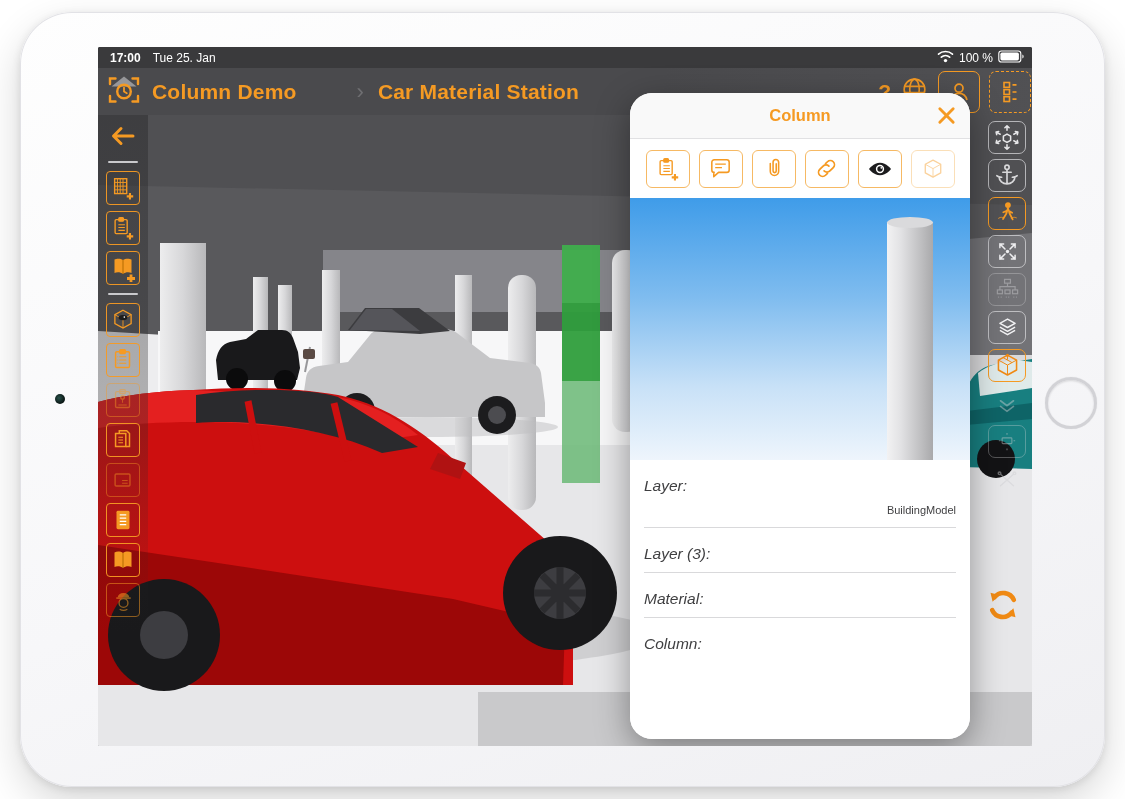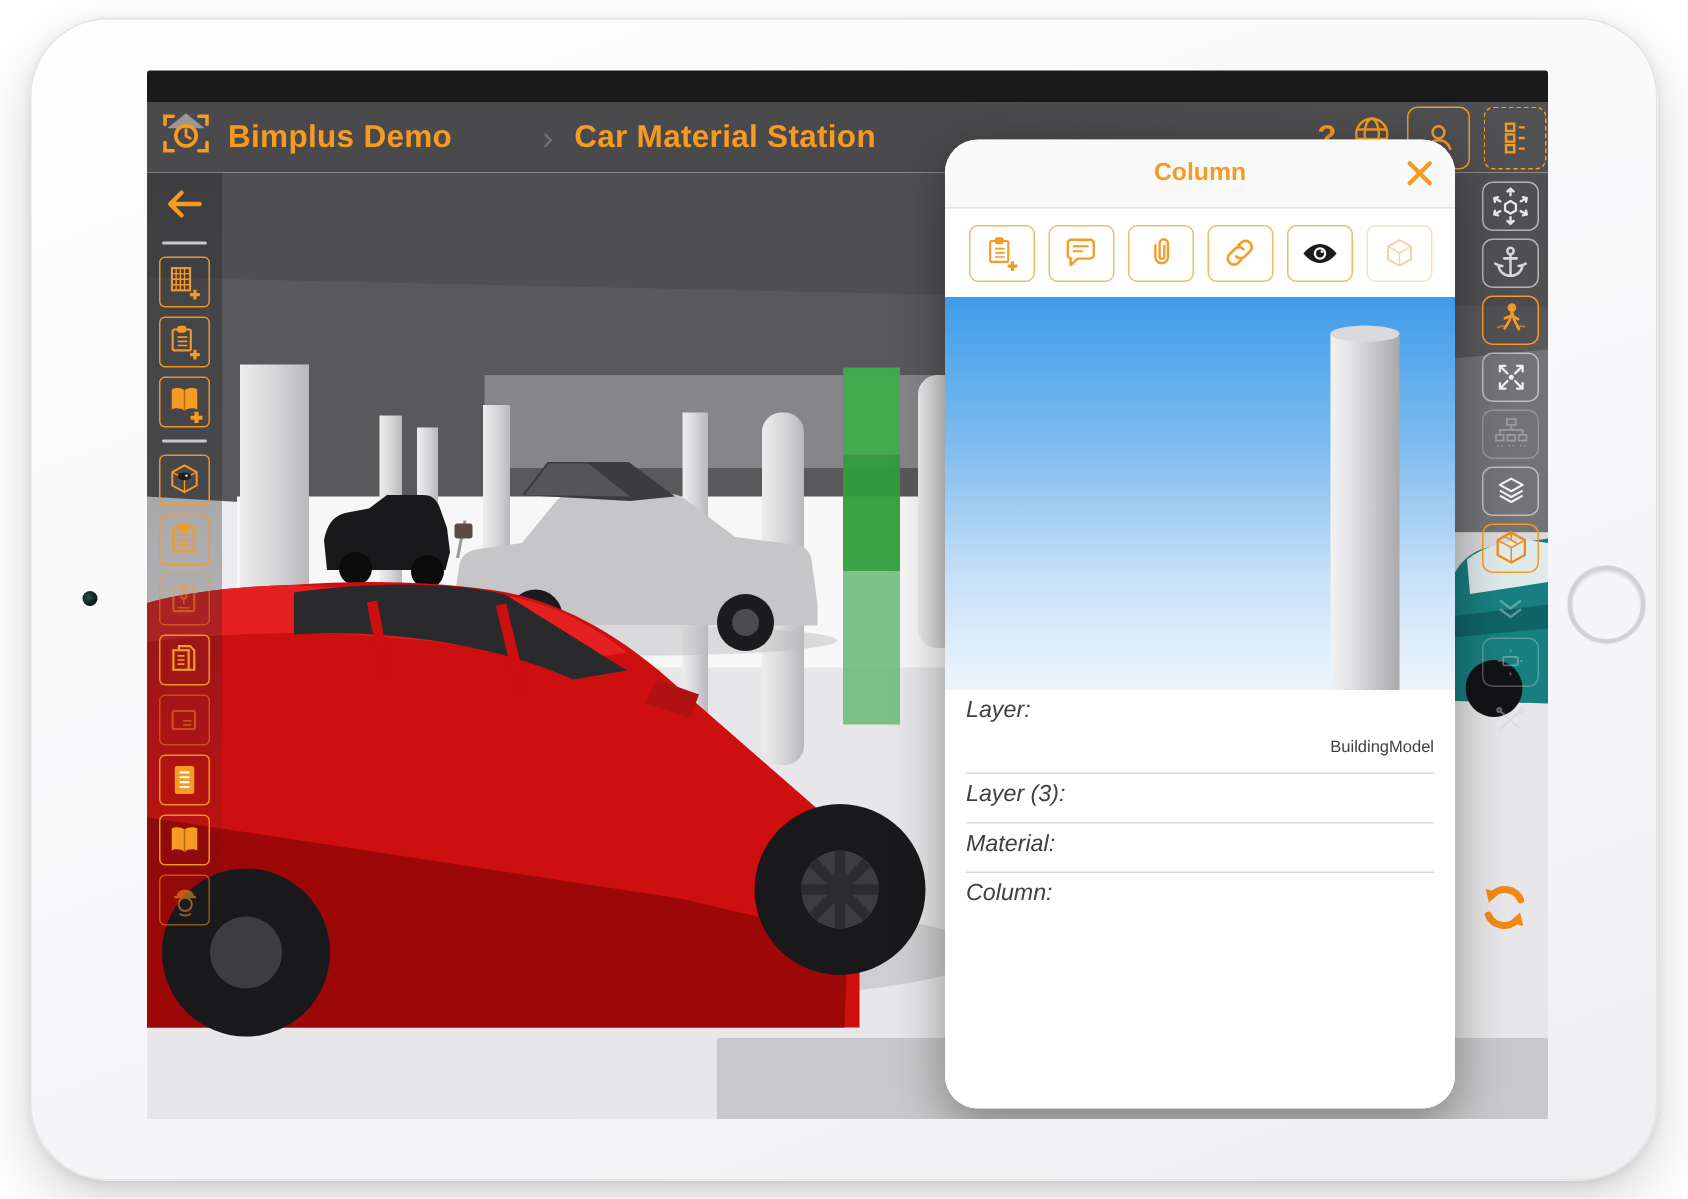--- a/index.html
+++ b/index.html
@@ -74,48 +74,71 @@
   .ptb-btn{width:44px;height:38px;border:1.3px solid #f6b964;border-radius:6px;
     display:flex;align-items:center;justify-content:center;box-sizing:border-box;}
   .ptb-btn.dim{opacity:.45;}
   .panel-preview{height:262px;flex:0 0 auto;position:relative;overflow:hidden;
     background:linear-gradient(180deg,#3f9ce9 0%,#7fbcef 38%,#c8e1f7 72%,#eef5fc 100%);}
   .cyl{position:absolute;left:257px;top:24px;width:46px;height:240px;
     background:linear-gradient(90deg,#f2f2f3 0%,#e2e2e4 30%,#c2c2c4 70%,#a9a9ab 100%);}
   .cyl::before{content:"";position:absolute;left:0;top:-5px;width:46px;height:11px;border-radius:50%;
     background:#dadadc;}
   .panel-props{flex:1 1 auto;padding:0 14px;overflow:hidden;background:#fff;}
-  .prop-row{border-bottom:1px solid #d9d9db;padding:5px 0 9px 0;}
+  .prop-row{border-bottom:1px solid #d9d9db;padding:5px 0 9px 0;margin-top:12px;}
   .prop-row:last-child{border-bottom:none;}
   .prop-label{font-style:italic;font-size:15.5px;color:#3f3f41;}
   .prop-value{text-align:right;font-size:11px;color:#3f3f41;margin-top:8px;line-height:1.35;}
 </style>
 </head>
 <body>
 
 <div class="stage">
   <div class="ipad">
     <div class="camera"></div>
     <div class="home-btn"></div>
 
     <div class="screen">
 
+      <div class="statusbar">
+        <span class="time">17:00</span>
+        <span class="date">Tue 25. Jan</span>
+        <div class="sb-right">
+          <span>
+            <svg width="17" height="13" viewBox="0 0 17 13">
+                <g fill="none" stroke="#fff" stroke-width="1.6" stroke-linecap="round">
+                  <path d="M1.5 4.2a10.5 10.5 0 0 1 14 0"></path>
+                  <path d="M4.3 7.2a6.5 6.5 0 0 1 8.4 0"></path>
+                </g>
+                <circle cx="8.5" cy="10.6" r="1.7" fill="#fff"></circle>
+              </svg>
+          </span>
+          <span class="batt-text">100 %</span>
+          <span>
+            <svg width="27" height="13" viewBox="0 0 27 13">
+                <rect x="0.8" y="1" width="22" height="11" rx="2.6" fill="none" stroke="#fff" stroke-width="1.1"></rect>
+                <rect x="2.4" y="2.6" width="18.5" height="7.8" rx="1.6" fill="#fff"></rect>
+                <path d="M24.4 4.4v4.2a2.4 2.4 0 0 0 0-4.2z" fill="#fff"></path>
+              </svg>
+          </span>
+        </div>
+      </div>
 
       <div class="appheader">
         <span class="logo">
           <svg width="36" height="34" viewBox="0 0 36 34">
               <g stroke="#f59a23" stroke-width="2.4" fill="none" stroke-linecap="round">
                 <path d="M4 11V5.5h5.5M4 23v5.5h5.5M32 11V5.5h-5.5M32 23v5.5h-5.5"></path>
               </g>
               <polygon points="18,3.5 30.5,13.5 5.5,13.5" fill="#97979a"></polygon>
               <circle cx="18" cy="18.5" r="6.8" fill="none" stroke="#f59a23" stroke-width="2.4"></circle>
               <path d="M18 14.6v4l2.8 1.6" stroke="#f59a23" stroke-width="1.8" fill="none" stroke-linecap="round"></path>
             </svg>
         </span>
-        <span class="app-title">Bimplus Demo</span>
+        <span class="app-title">Column Demo</span>
         <span class="crumb-sep">›</span>
         <span class="proj-title">Car Material Station</span>
         <div class="hdr-right">
           <span class="help-q">?</span>
           <span>
             <svg width="29" height="29" viewBox="0 0 28 28">
                 <g fill="none" stroke="#f59a23" stroke-width="1.6">
                   <circle cx="14" cy="14" r="10"></circle>
                   <ellipse cx="14" cy="14" rx="4.6" ry="10"></ellipse>
                   <path d="M4.4 11h19.2M4.4 17h19.2"></path>

